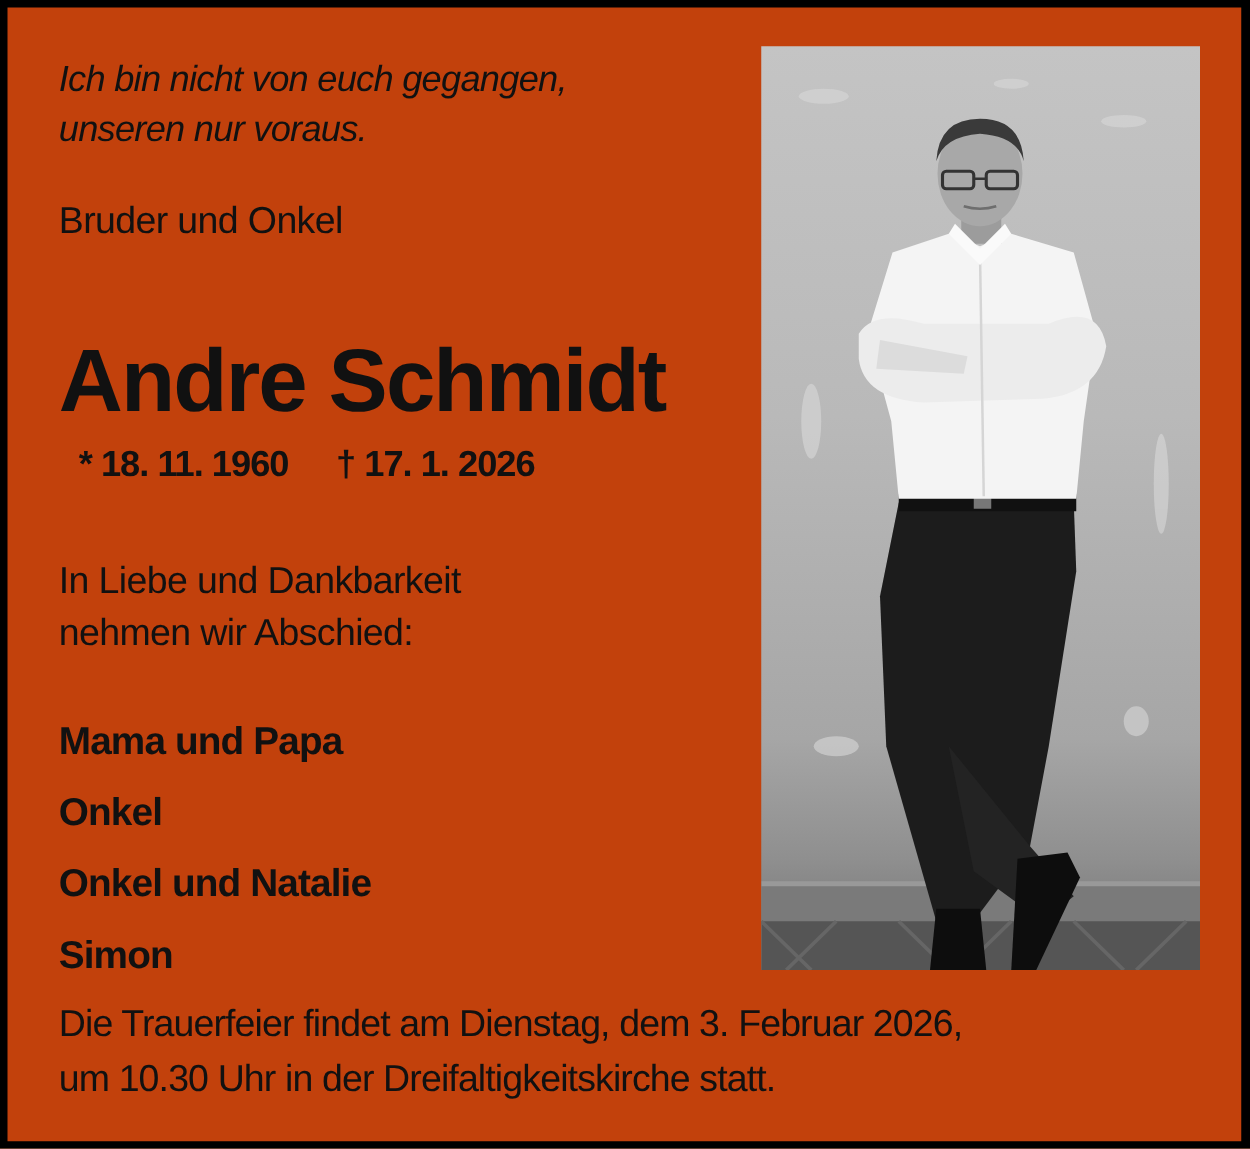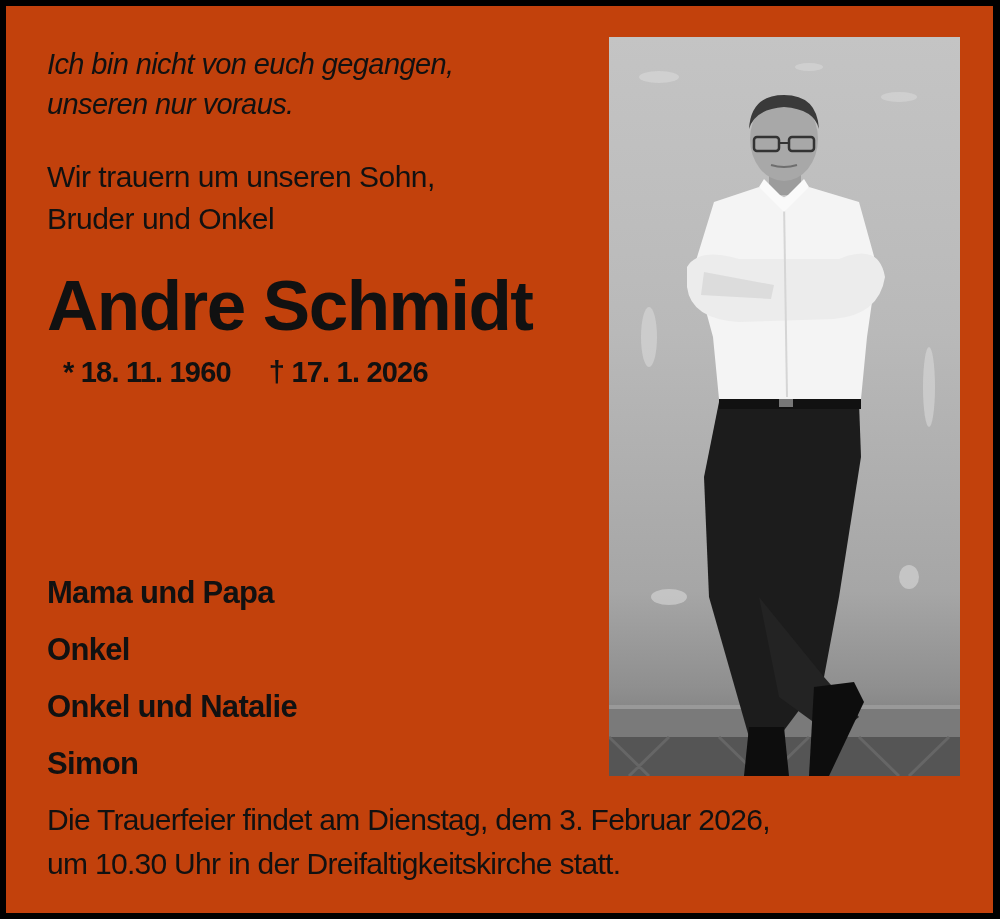--- a/index.html
+++ b/index.html
@@ -31,31 +31,32 @@
 <body>
 
 <div class="frame">
 
   <div class="txt motto">
     <div>Ich bin nicht von euch gegangen,</div>
     <div>unseren nur voraus.</div>
   </div>
 
   <div class="txt mourn">
-    <div>Wir trauern um unseren Sohn,</div>
     <div>Bruder und Onkel</div>
   </div>
 
   <div class="txt name">Andre Schmidt</div>
 
   <div class="txt dates">
     <span class="born">* 18. 11. 1960</span><span class="death">† 17. 1. 2026</span>
   </div>
 
   <div class="txt farewell">
+    <div>In Liebe und Dankbarkeit</div>
+    <div>nehmen wir Abschied:</div>
   </div>
 
   <div class="txt family">
     <div>Mama und Papa</div>
     <div>Onkel</div>
     <div>Onkel und Natalie</div>
     <div>Simon</div>
   </div>
 
   <div class="txt service">

